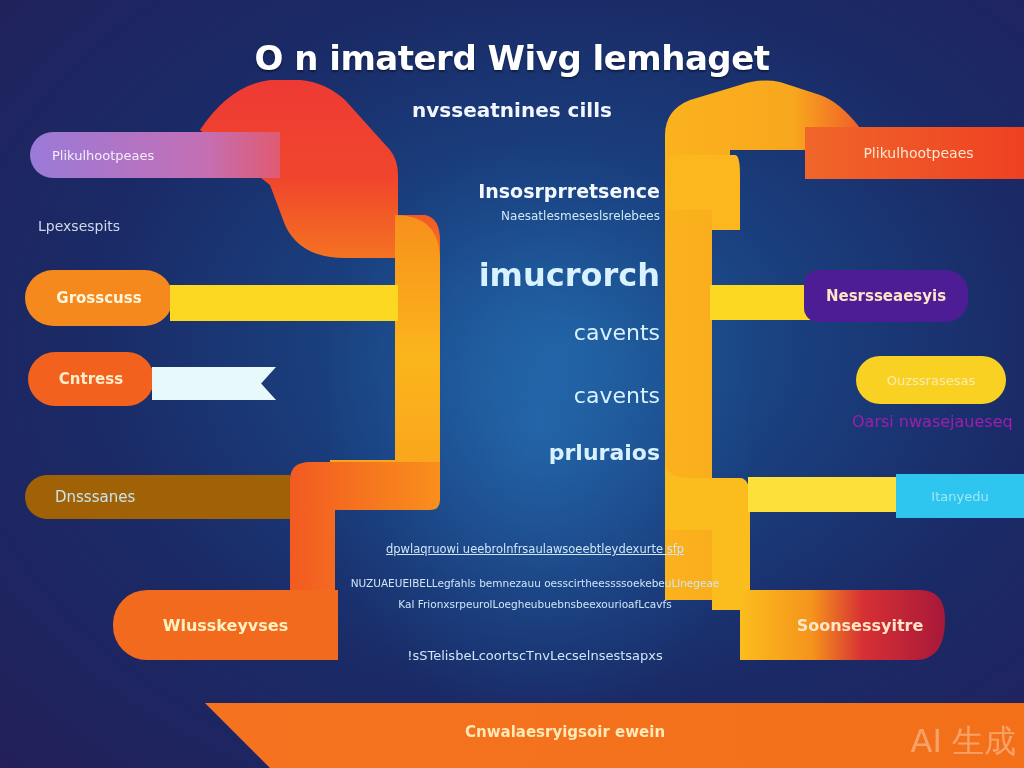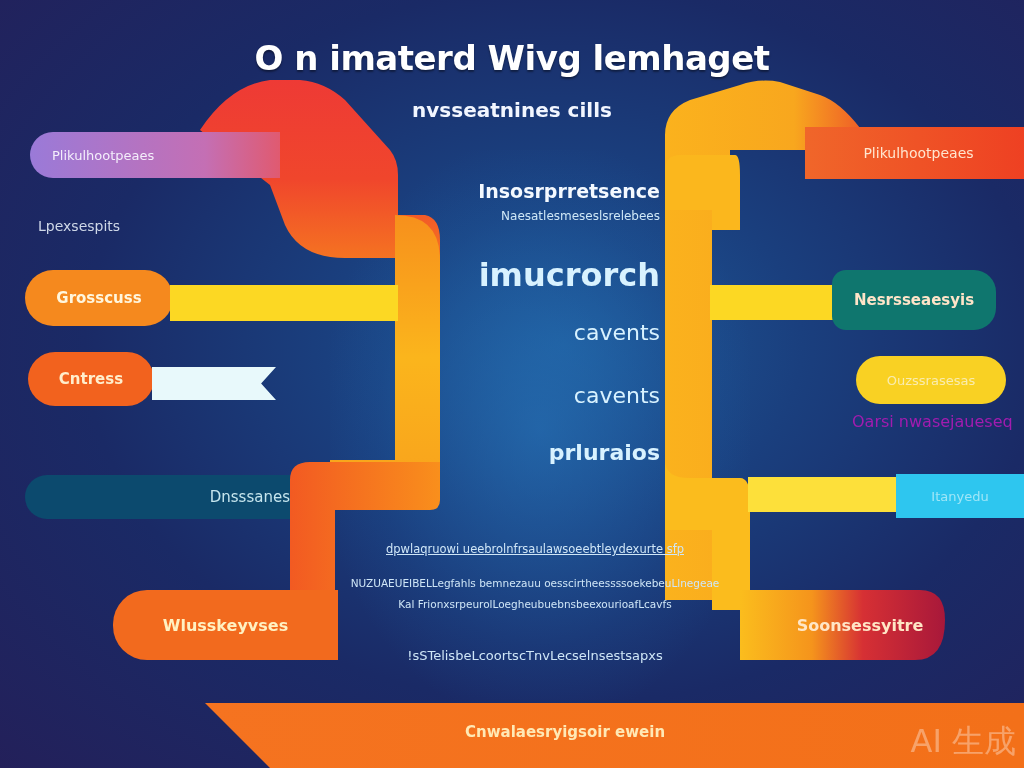--- a/index.html
+++ b/index.html
@@ -112,34 +112,34 @@
 <div class="pill" style="left:25px;top:270px;width:148px;height:56px;background:#f5891e;color:#fff6dd;">
   <span>Grosscuss</span>
 </div>
 <div class="bar" style="left:170px;top:285px;width:228px;height:36px;background:#fcd823;"></div>
 
 <div class="pill" style="left:28px;top:352px;width:126px;height:54px;background:#f2621e;color:#ffeecc;">
   <span>Cntress</span>
 </div>
 <div class="bar" style="left:152px;top:367px;width:124px;height:33px;background:#e8f9fb;clip-path:polygon(0 0,100% 0,88% 50%,100% 100%,0 100%);"></div>
 
-<div class="pill" style="left:25px;top:475px;width:265px;height:44px;background:#0c4a6e;color:#c6e6ee;border-radius:24px 0 0 24px;font-weight:normal;justify-content:flex-end;padding-left:30px;box-sizing:border-box;">
+<div class="pill" style="left:25px;top:475px;width:265px;height:44px;background:#a16207;color:#c6e6ee;border-radius:24px 0 0 24px;font-weight:normal;justify-content:flex-start;padding-left:30px;box-sizing:border-box;">
   <span>Dnsssanes</span>
 </div>
 
 <div class="pill" style="left:113px;top:590px;width:225px;height:70px;background:#f26a1e;color:#fff1c2;border-radius:34px 0 0 34px;font-size:16px;">
   <span>Wlusskeyvses</span>
 </div>
 
 <div class="pill" style="left:805px;top:127px;width:227px;height:52px;background:linear-gradient(90deg,#f0662a,#ee3f22);color:#ffe6cf;border-radius:0;font-weight:normal;font-size:14px;">
   <span>Plikulhootpeaes</span>
 </div>
 
 <div class="bar" style="left:710px;top:285px;width:146px;height:35px;background:#fcd823;"></div>
-<div class="pill" style="left:832px;top:270px;width:164px;height:60px;background:#0f766e;color:#ffe4c8;border-radius:14px 22px 22px 14px;">
+<div class="pill" style="left:804px;top:270px;width:164px;height:52px;background:#4c1d95;color:#ffe4c8;border-radius:14px 22px 22px 14px;">
   <span>Nesrsseaesyis</span>
 </div>
 
 <div class="pill" style="left:856px;top:356px;width:150px;height:48px;background:#f9d123;color:#f9ecb0;font-weight:normal;font-size:13px;">
   <span>Ouzssrasesas</span>
 </div>
 <div class="plain-label" style="left:852px;top:412px;font-size:16px;color:#a21caf;">Oarsi nwasejaueseq</div>
 
 <div class="bar" style="left:748px;top:477px;width:152px;height:35px;background:#fde03a;"></div>
 <div class="pill" style="left:896px;top:474px;width:128px;height:44px;background:#2ec6ef;color:#9fe6f7;border-radius:0;font-weight:normal;font-size:13px;">

